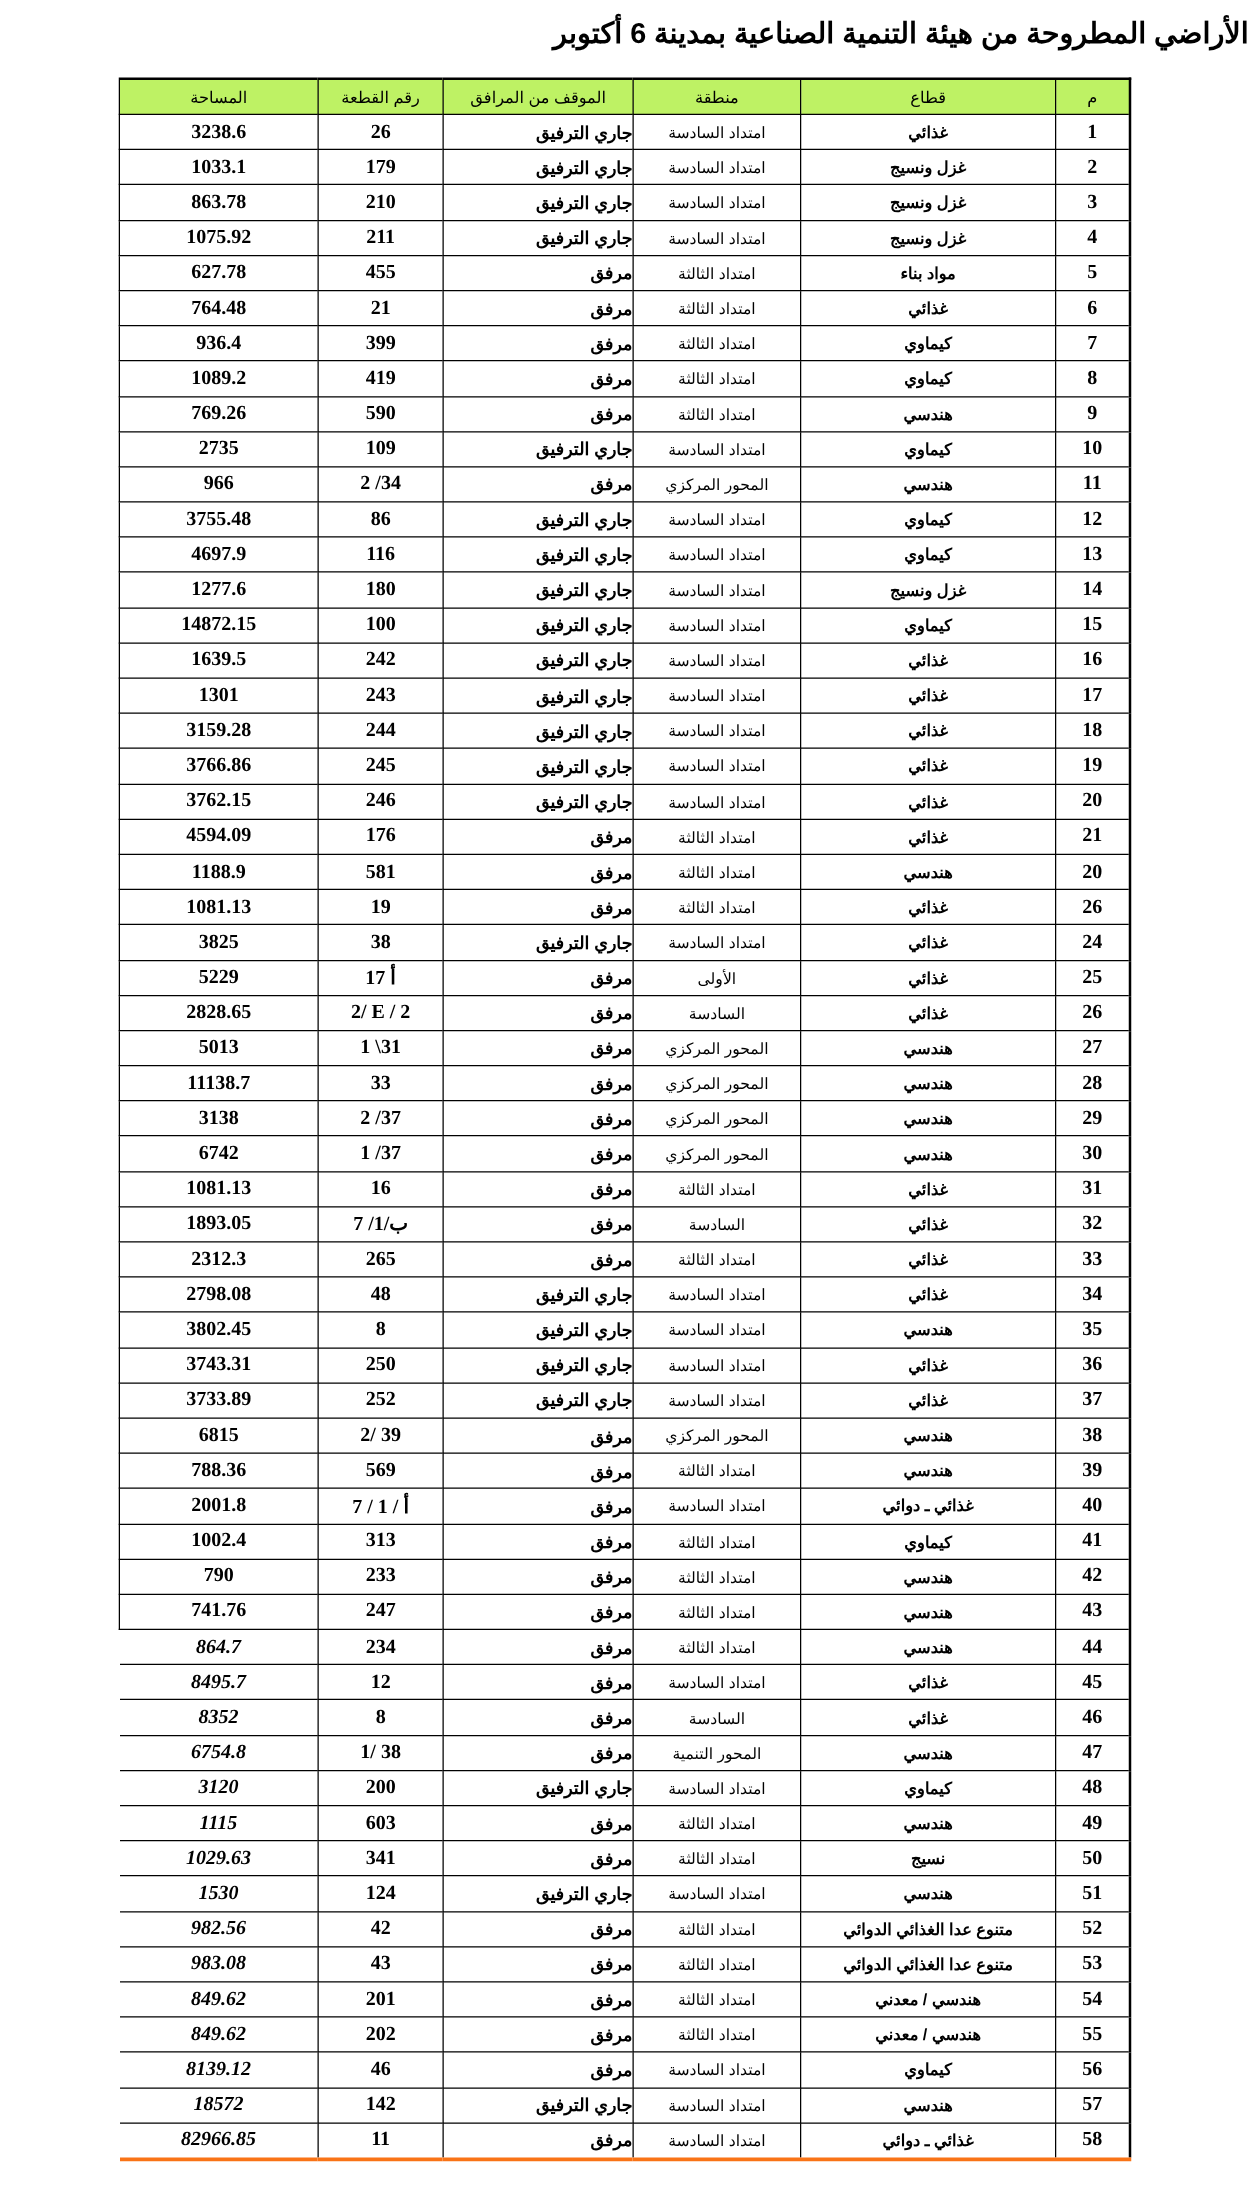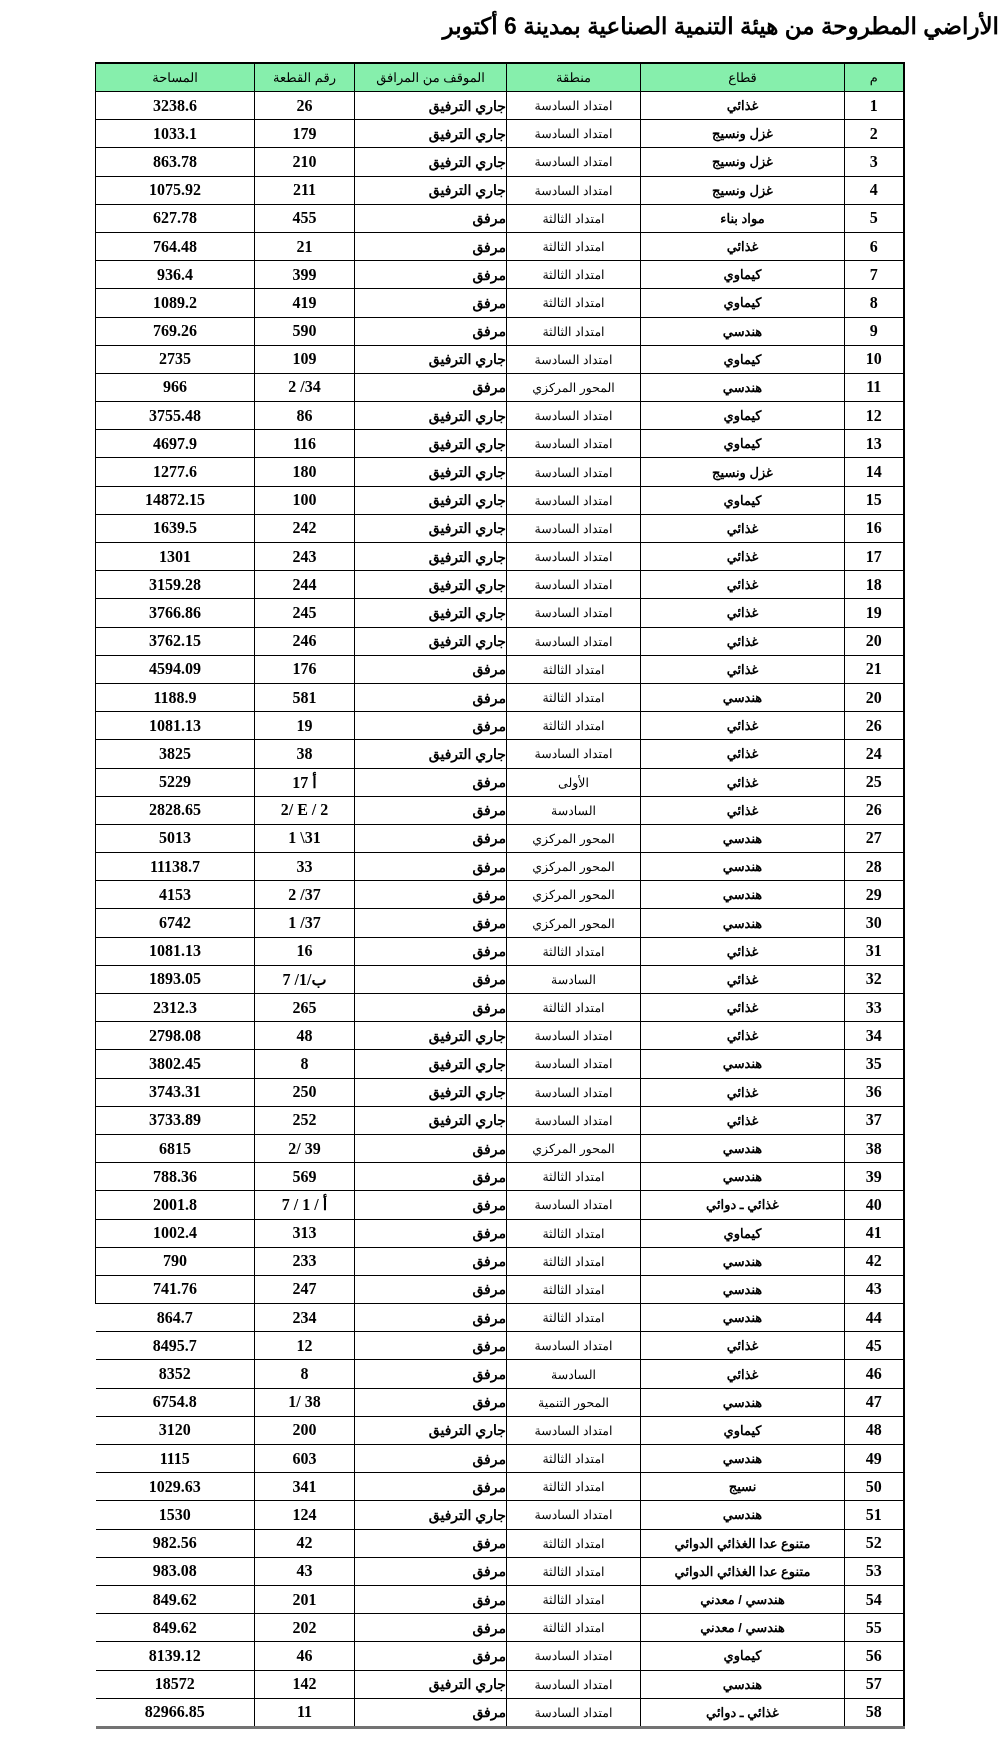--- a/index.html
+++ b/index.html
@@ -3,31 +3,31 @@
 <meta charset="utf-8">
 <style>
   html, body { margin: 0; padding: 0; background: #ffffff; }
   body { width: 999px; height: 1761px; position: relative; overflow: hidden; font-family: "Liberation Serif", serif; color: #000; }
   .title { position: absolute; left: 0; width: 999px; top: 10px; direction: rtl;
            font-family: "Liberation Sans", sans-serif; font-weight: bold; font-size: 23px; line-height: 32px; }
   .tbl-wrap { position: absolute; left: 95px; top: 62px; width: 808px; }
   table { border-collapse: collapse; width: 808px; direction: rtl; table-layout: fixed; }
   col.c-m { width: 59px; } col.c-sector { width: 204px; } col.c-zone { width: 134px; }
   col.c-status { width: 152px; } col.c-plot { width: 100px; } col.c-area { width: 159px; }
-  th { background: #86efac; font-family: "Liberation Sans", sans-serif; font-weight: normal; font-size: 13px;
+  th { background: #bef264; font-family: "Liberation Sans", sans-serif; font-weight: normal; font-size: 13px;
        height: 27px; border: 1px solid #000; border-top: 2px solid #000; padding: 0; text-align: center; }
   td { height: 27.2px; border: 1px solid #000; padding: 0; text-align: center; white-space: nowrap; overflow: hidden; }
   td.num { font-weight: bold; font-size: 16px; }
   td.sector { font-family: "Liberation Sans", sans-serif; font-weight: bold; font-size: 13px; }
   td.zone { font-family: "Liberation Sans", sans-serif; font-size: 12.5px; }
   td.status { font-family: "Liberation Sans", sans-serif; font-weight: bold; font-size: 14px; text-align: right; }
   td.plot, td.area { font-weight: bold; font-size: 16px; }
   th:first-child, td:first-child { border-right: 2px solid #000; }
-  tr.last td { border-bottom: 3px solid #737373; }
-  tr.nolb td.area { border-left: none; }
+  tr.last td { border-bottom: 3px solid #f97316; }
+  tr.nolb td.area { border-left: none; font-style: italic; }
   tr.nolb td.area { box-shadow: none; }
 </style>
 </head>
 <body>
 
 <div class="title">الأراضي المطروحة من هيئة التنمية الصناعية بمدينة 6 أكتوبر</div>
 
 <div class="tbl-wrap">
   <table>
     <colgroup>
@@ -272,21 +272,21 @@
           <td class="status">مرفق</td>
           <td class="plot" dir="ltr">33</td>
           <td class="area" dir="ltr">11138.7</td>
         </tr>
         <tr>
           <td class="num" dir="ltr">29</td>
           <td class="sector">هندسي</td>
           <td class="zone">المحور المركزي</td>
           <td class="status">مرفق</td>
           <td class="plot" dir="ltr">2 /37</td>
-          <td class="area" dir="ltr">4153</td>
+          <td class="area" dir="ltr">3138</td>
         </tr>
         <tr>
           <td class="num" dir="ltr">30</td>
           <td class="sector">هندسي</td>
           <td class="zone">المحور المركزي</td>
           <td class="status">مرفق</td>
           <td class="plot" dir="ltr">1 /37</td>
           <td class="area" dir="ltr">6742</td>
         </tr>
         <tr>

